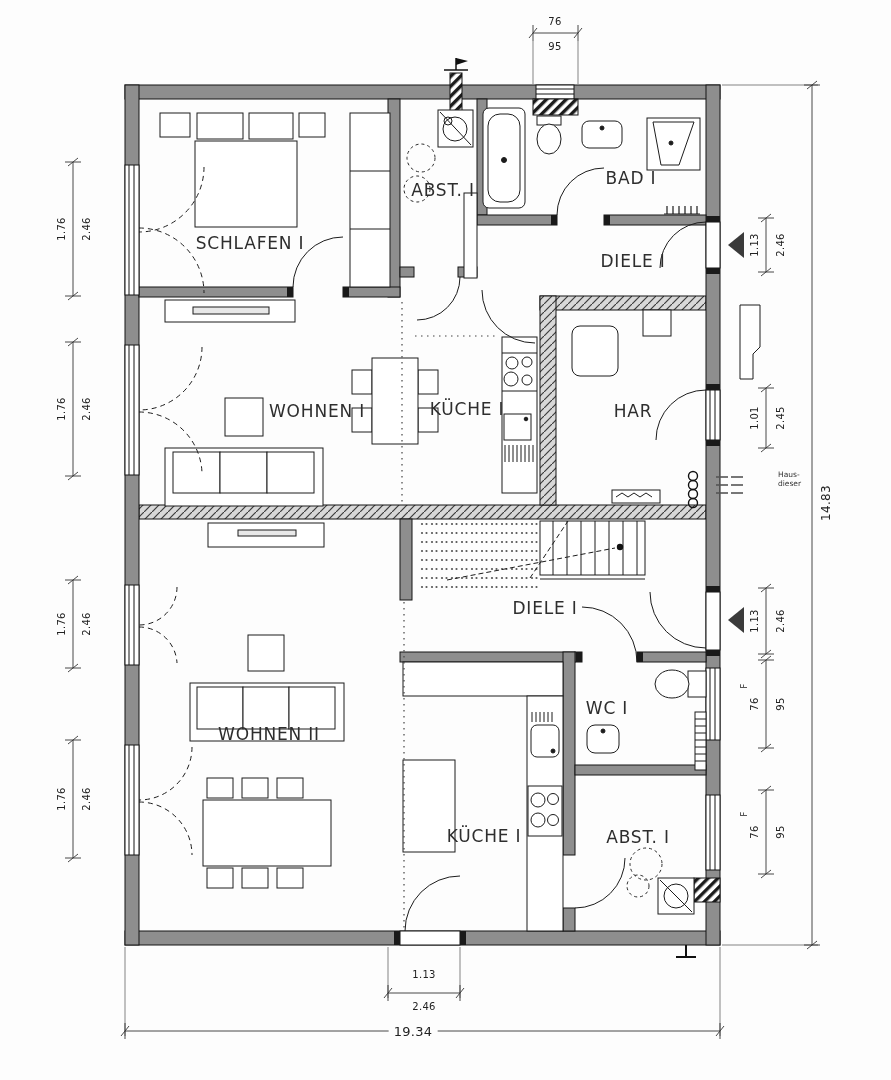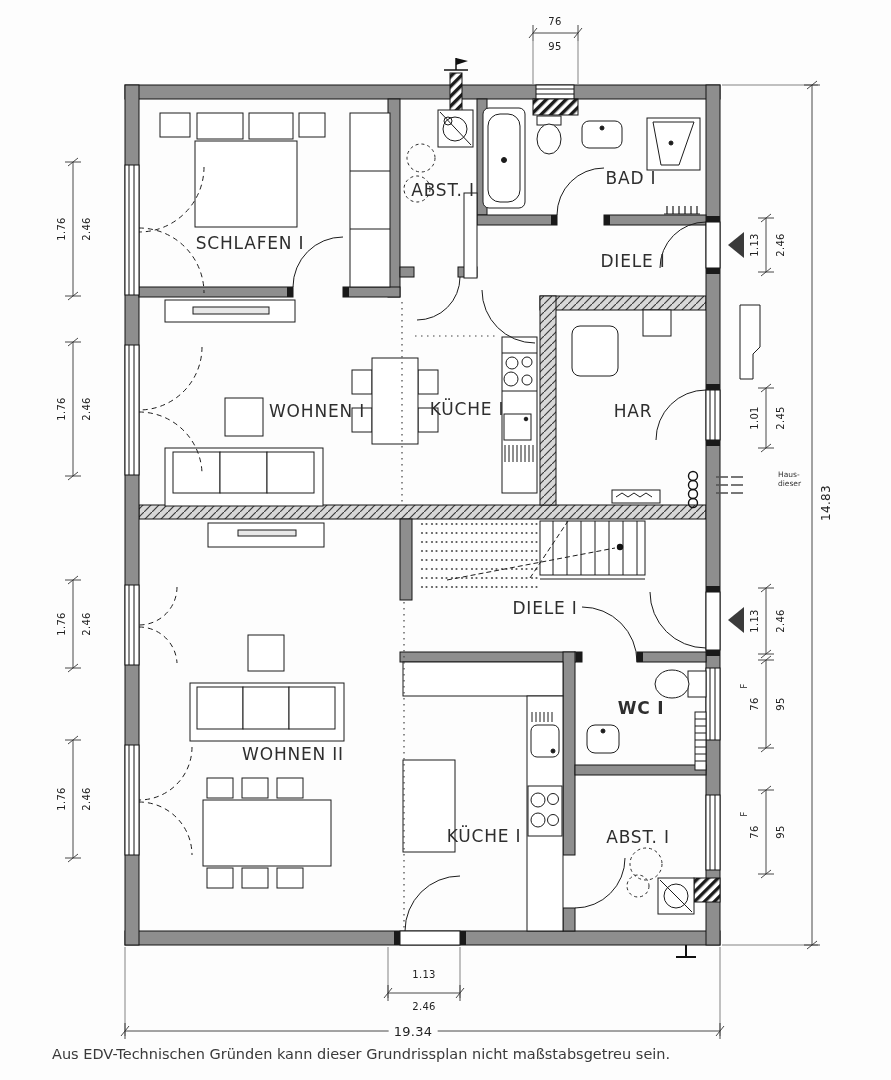--- a/index.html
+++ b/index.html
@@ -463,23 +463,23 @@
 </svg>
 
 <div class="lbl" style="left:250px;top:243px;">SCHLAFEN I</div>
 <div class="lbl" style="left:443px;top:190px;">ABST. I</div>
 <div class="lbl" style="left:631px;top:178px;">BAD I</div>
 <div class="lbl" style="left:633px;top:261px;">DIELE I</div>
 <div class="lbl" style="left:317px;top:411px;">WOHNEN I</div>
 <div class="lbl" style="left:467px;top:409px;">KÜCHE I</div>
 <div class="lbl" style="left:633px;top:411px;text-align:center;">HAR</div>
 <div class="lbl" style="left:545px;top:608px;">DIELE I</div>
-<div class="lbl" style="left:269px;top:754px;margin-left:24px;">WOHNEN II</div>
+<div class="lbl" style="left:269px;top:734px;">WOHNEN II</div>
 <div class="lbl" style="left:484px;top:836px;">KÜCHE I</div>
-<div class="lbl" style="left:641px;top:708px;font-weight:bold;">WC I</div>
+<div class="lbl" style="left:607px;top:708px;">WC I</div>
 <div class="lbl" style="left:638px;top:837px;">ABST. I</div>
 
 <div class="dim" style="left:555px;top:21px;">76</div>
 <div class="dim" style="left:555px;top:46px;">95</div>
 
 <div class="dim rot" style="left:61px;top:229px;">1.76</div>
 <div class="dim rot" style="left:86px;top:229px;">2.46</div>
 <div class="dim rot" style="left:61px;top:409px;">1.76</div>
 <div class="dim rot" style="left:86px;top:409px;">2.46</div>
 <div class="dim rot" style="left:61px;top:624px;">1.76</div>
@@ -504,15 +504,14 @@
 
 <div class="dim" style="left:424px;top:974px;">1.13</div>
 <div class="dim" style="left:424px;top:1006px;">2.46</div>
 <div class="dim dimbg" style="left:413px;top:1031px;font-size:13px;">19.34</div>
 
 <div class="tiny" style="left:746px;top:470px;">
   <div>Haus-</div>
   <div>dieser</div>
 </div>
 
-<div class="footer">Aus EDV-Technischen Gründen kann dieser Grundrissplan nicht maßstabsgetreu sein.</div>
 
 </div>
 
 </body></html>

